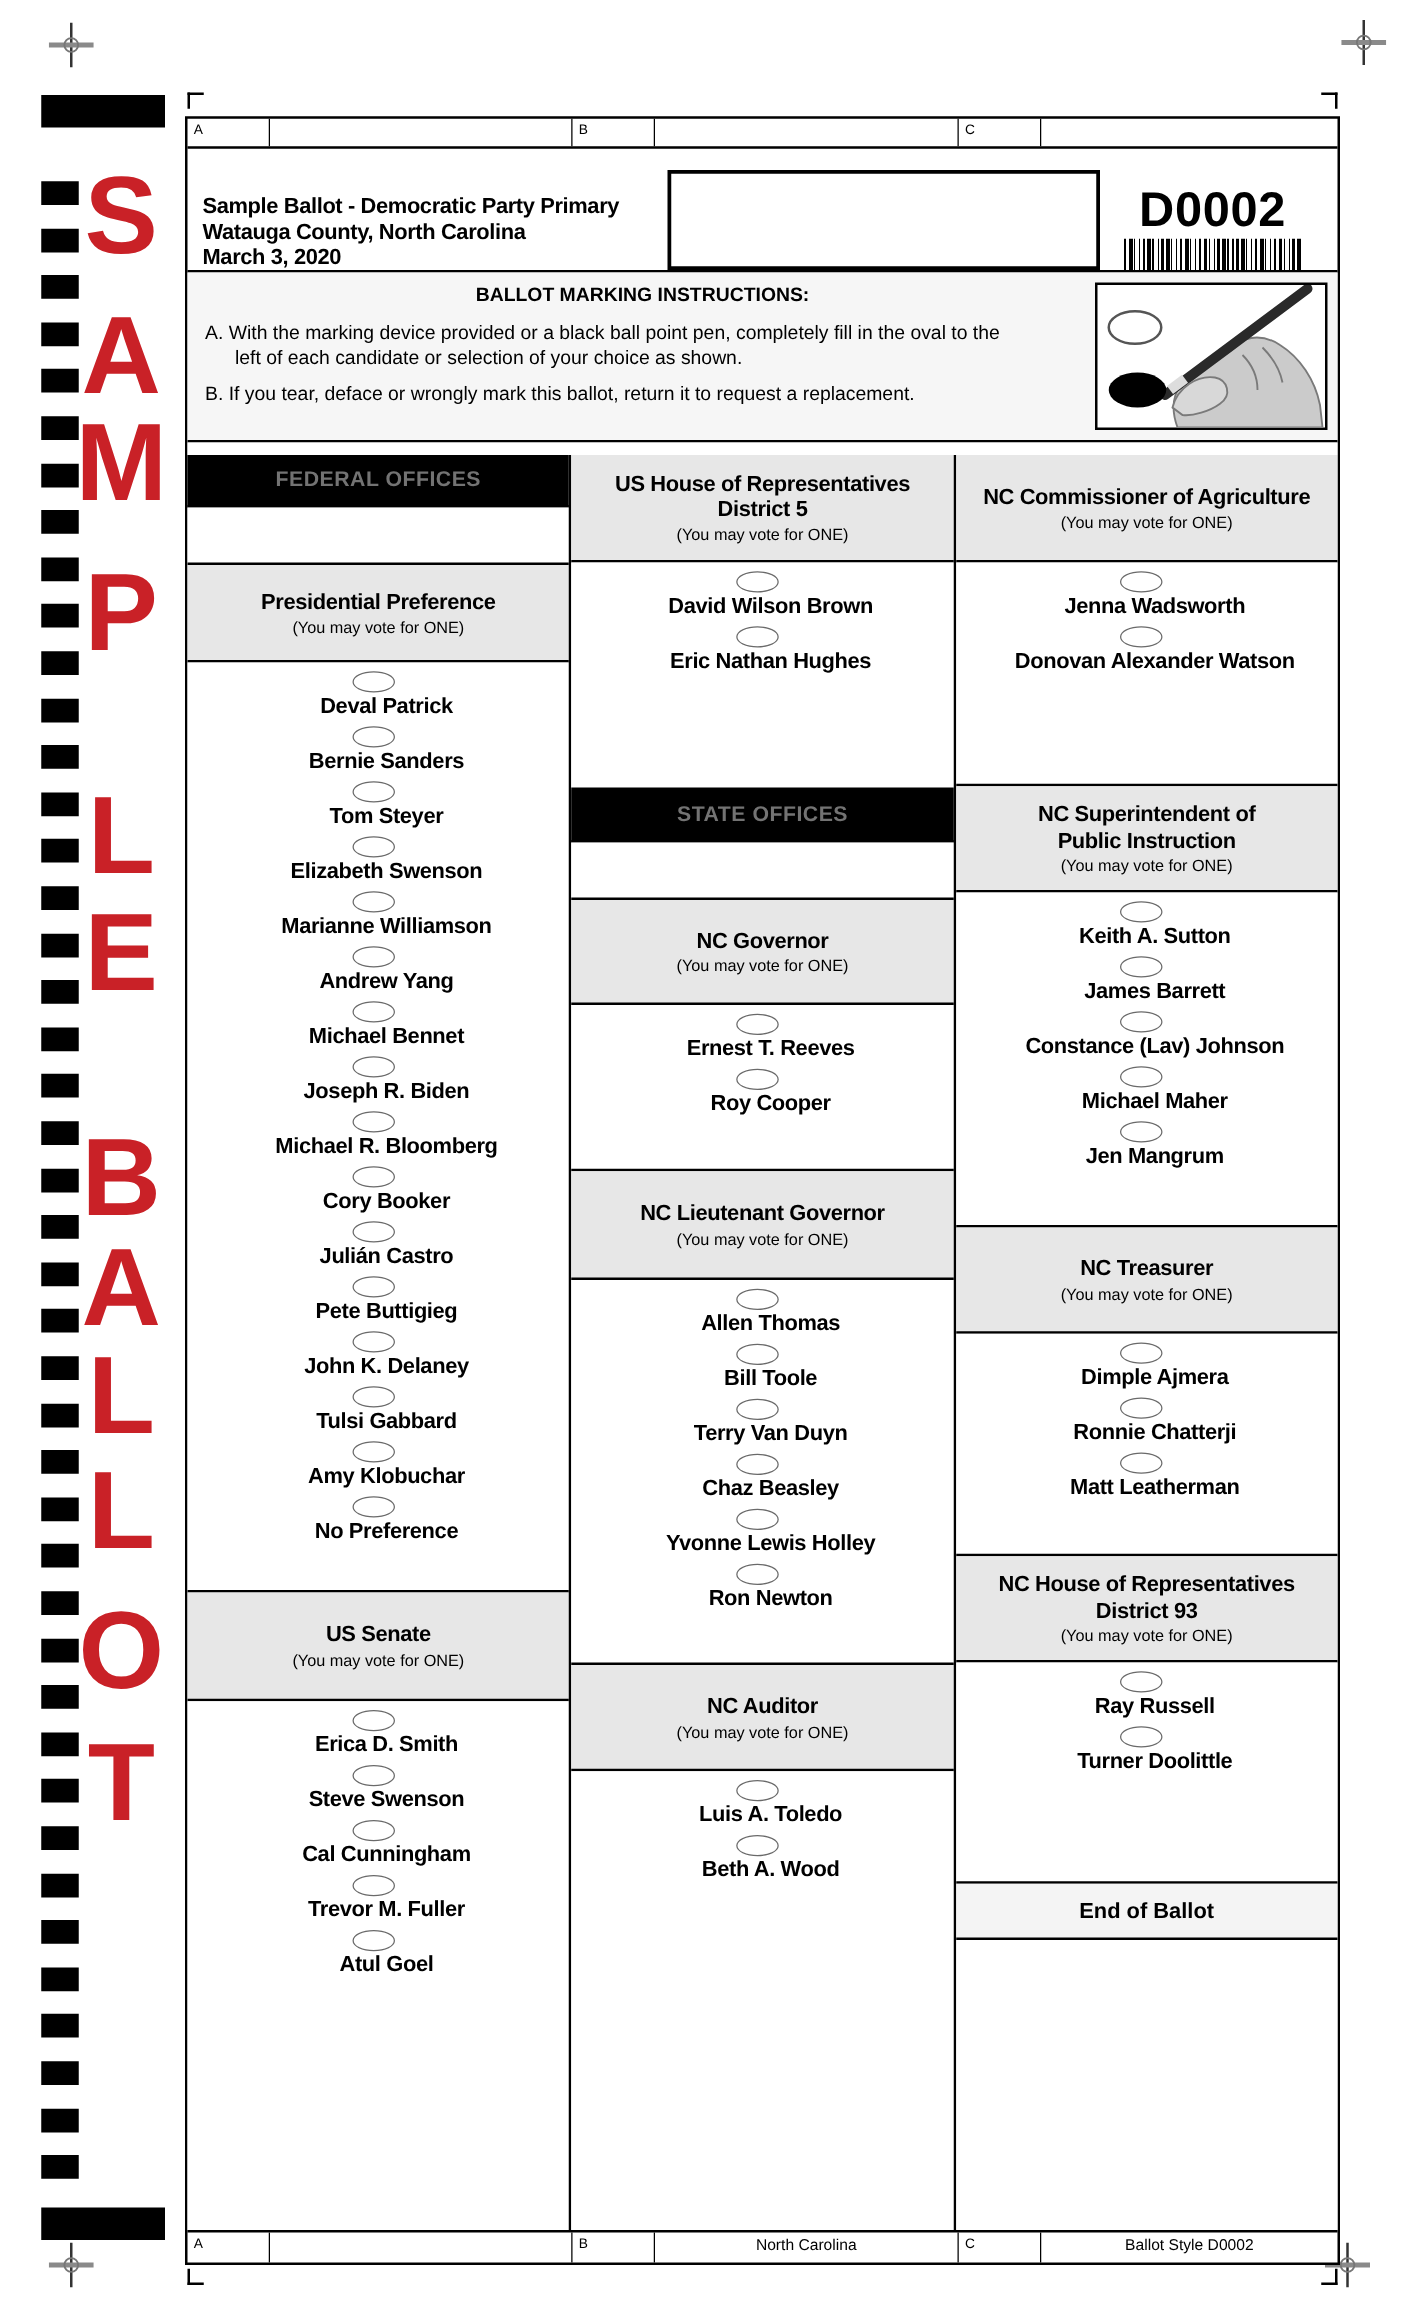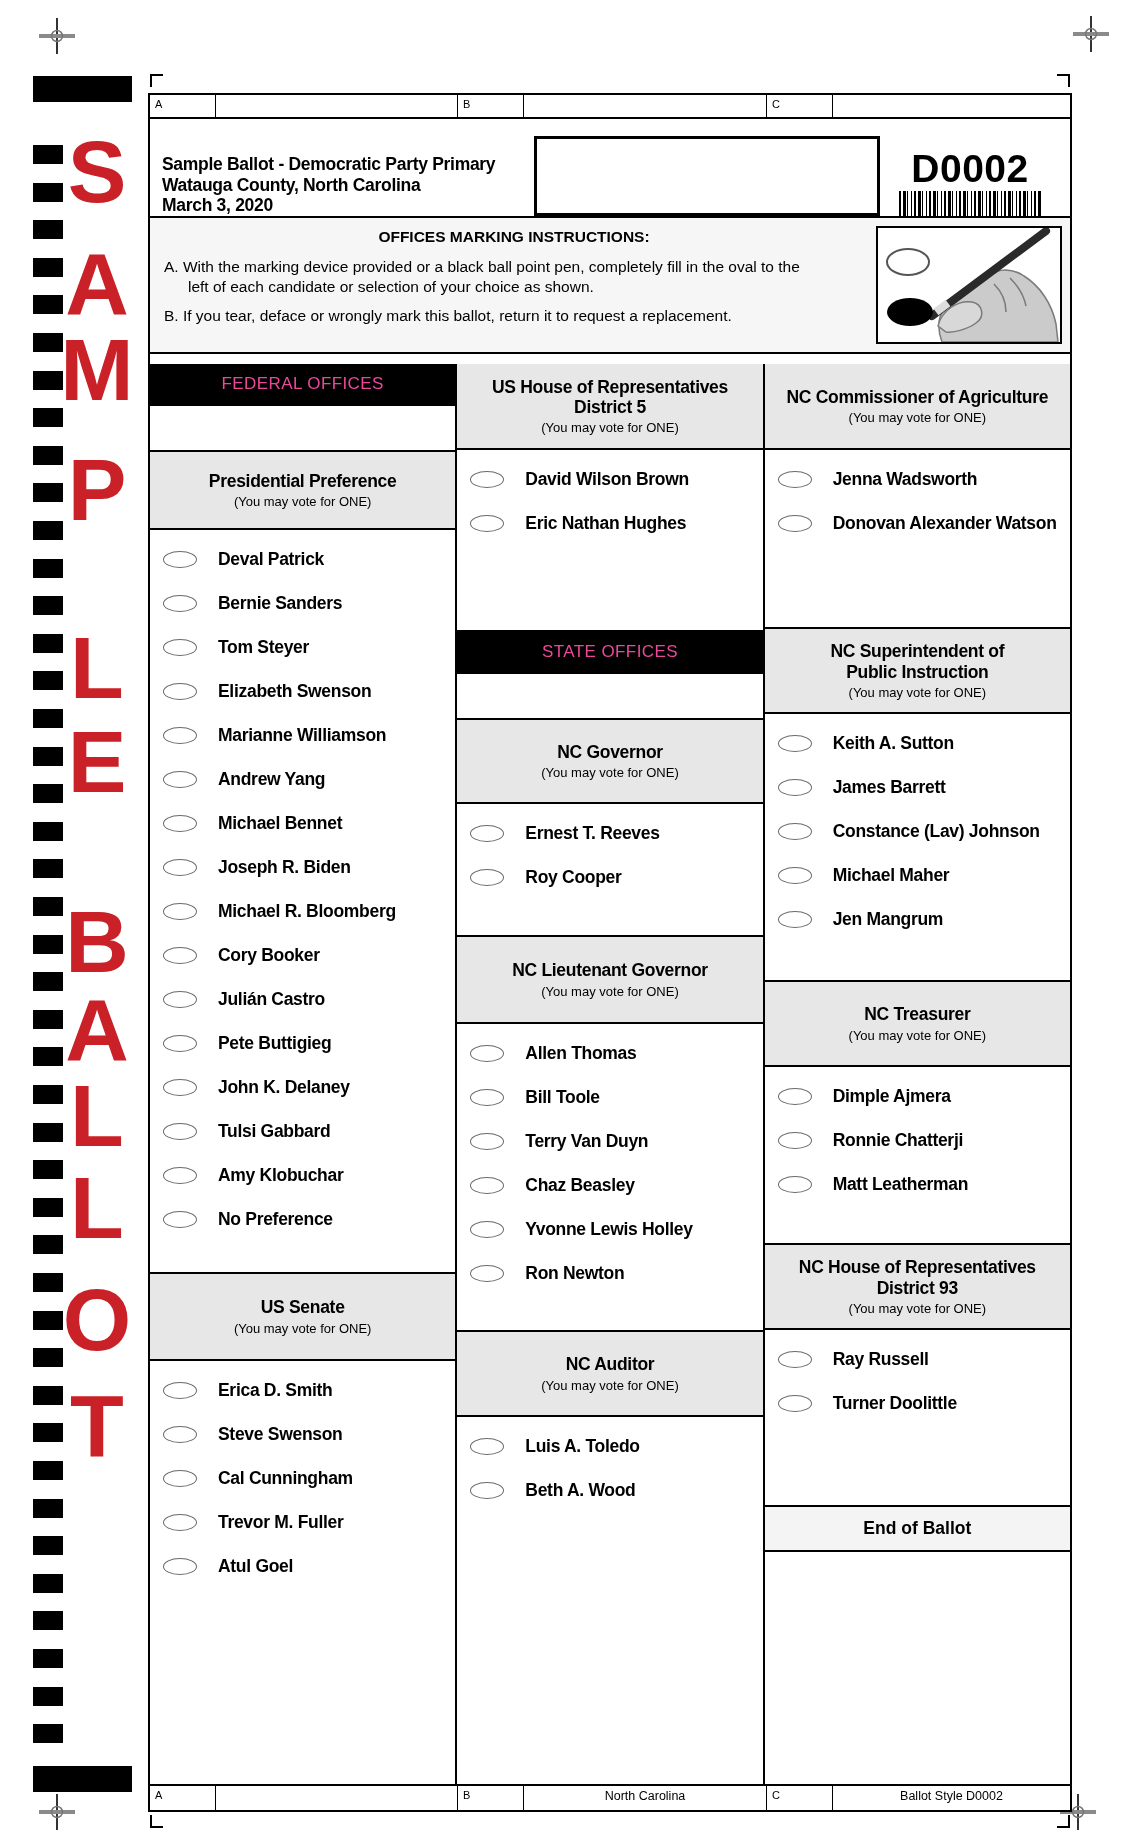--- a/index.html
+++ b/index.html
@@ -59,28 +59,28 @@
   .instr-item { font-size:15.5px; line-height:1.28; margin-bottom:9px; padding-left:24px; text-indent:-24px; max-width:650px; }
   .illus { width:186px; height:118px; flex:none; border:2px solid #000; background:#fff; margin-top:2px; }
 
   .gaprow { height:10px; flex:none; background:#fff; }
 
   
   .grid { flex:1; display:flex; border-bottom:2px solid #000; }
   .bcol { flex:1 1 0; display:flex; flex-direction:column; min-width:0; }
   .bcol + .bcol { border-left:2px solid #000; }
   .bb { border-bottom:2px solid #000; }
-  .bar { background:#000; color:#ec4899; flex:none; display:flex; align-items:center; justify-content:center; font-weight:normal; font-size:17px; letter-spacing:0.4px; }
+  .bar { background:#000; color:#737373; flex:none; display:flex; align-items:center; justify-content:center; font-weight:bold; font-size:17px; letter-spacing:0.4px; }
   .gapcell { flex:none; background:#fff; }
   .chead { background:#e7e7e7; flex:none; display:flex; flex-direction:column; align-items:center; justify-content:center; text-align:center; padding:4px 6px; }
   .ct { font-weight:bold; font-size:17.5px; line-height:1.16; letter-spacing:-0.3px; }
   .cn { font-size:13px; margin-top:3px; }
   .cands { flex:none; padding-top:7px; background:#fff; }
   .cands.grow { flex:1; }
-  .cand { height:44px; display:flex; align-items:center; padding-left:13px; }
+  .cand { height:44px; display:flex; align-items:center; padding-left:13px;flex-direction:column; }
   .oval { width:34px; height:17px; flex:none; border:1.5px solid #6a6a6a; border-radius:50%; background:#fff; margin-right:21px; }
   .cname { font-weight:bold; font-size:17.5px; letter-spacing:-0.3px; white-space:nowrap; }
   .endcell { background:#f4f4f4; flex:none; display:flex; align-items:center; justify-content:center; font-weight:bold; font-size:17.5px; }
   .fillcell { flex:1; background:#fff; }
 </style>
 </head>
 <body>
 
 <div class="cross" style="left:39px;top:18px;">
   <svg width="36" height="36">
@@ -197,21 +197,21 @@
     </div>
     <div class="blankbox"></div>
     <div class="codeblock">
       <div class="code">D0002</div>
       <div class="barcode"></div>
     </div>
   </div>
 
   <div class="instr">
     <div class="instr-left">
-      <div class="instr-h">OFFICES MARKING INSTRUCTIONS:</div>
+      <div class="instr-h">BALLOT MARKING INSTRUCTIONS:</div>
       <div class="instr-item">A. With the marking device provided or a black ball point pen, completely fill in the oval to the left of each candidate or selection of your choice as shown.</div>
       <div class="instr-item">B. If you tear, deface or wrongly mark this ballot, return it to request a replacement.</div>
     </div>
     <div class="illus">
       <svg width="182" height="114" viewBox="0 0 182 114">
         <ellipse cx="30" cy="34" rx="21" ry="13" fill="#fff" stroke="#555" stroke-width="2"></ellipse>
         <path d="M64,114 C56,92 64,76 84,66 C94,60 104,56 112,48 C120,40 134,40 146,48 C162,58 174,76 178,96 L180,114 Z" fill="#cbcbcb" stroke="#7a7a7a" stroke-width="1.5"></path>
         <path d="M116,56 C124,64 128,74 128,84 M132,50 C140,58 146,68 148,78" stroke="#7a7a7a" fill="none" stroke-width="1.5"></path>
         <line x1="54" y1="88" x2="168" y2="3" stroke="#2a2a2a" stroke-width="8" stroke-linecap="round"></line>
         <line x1="58" y1="84" x2="70" y2="75" stroke="#ddd" stroke-width="8"></line>

